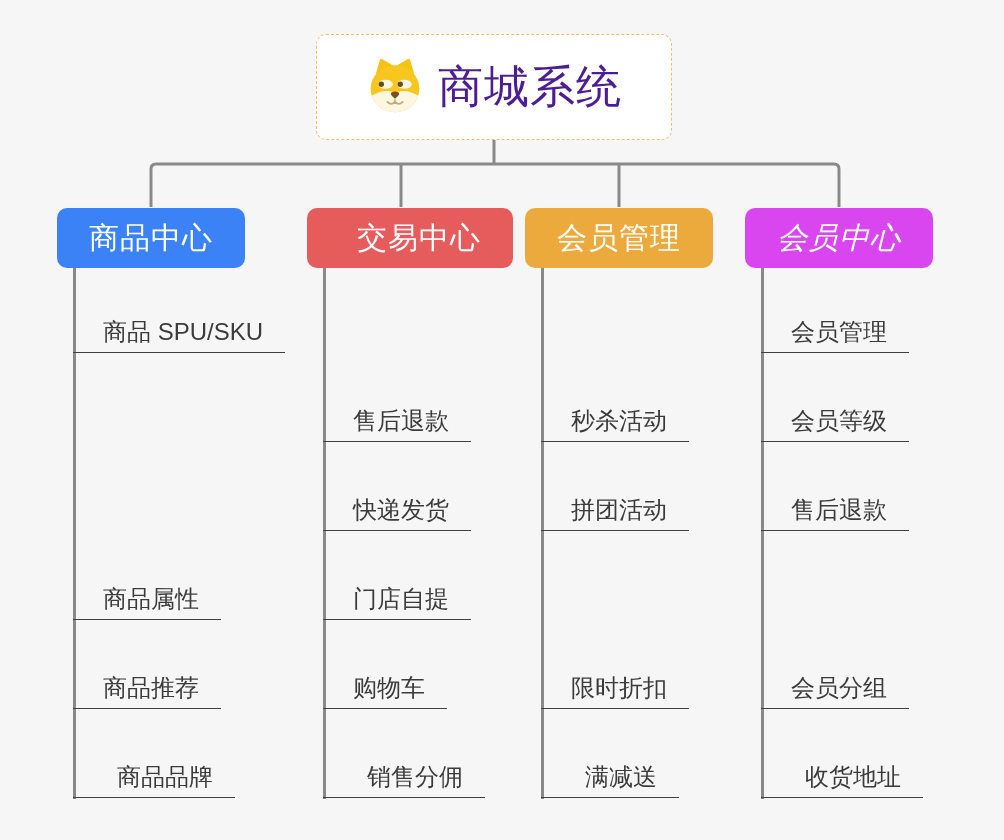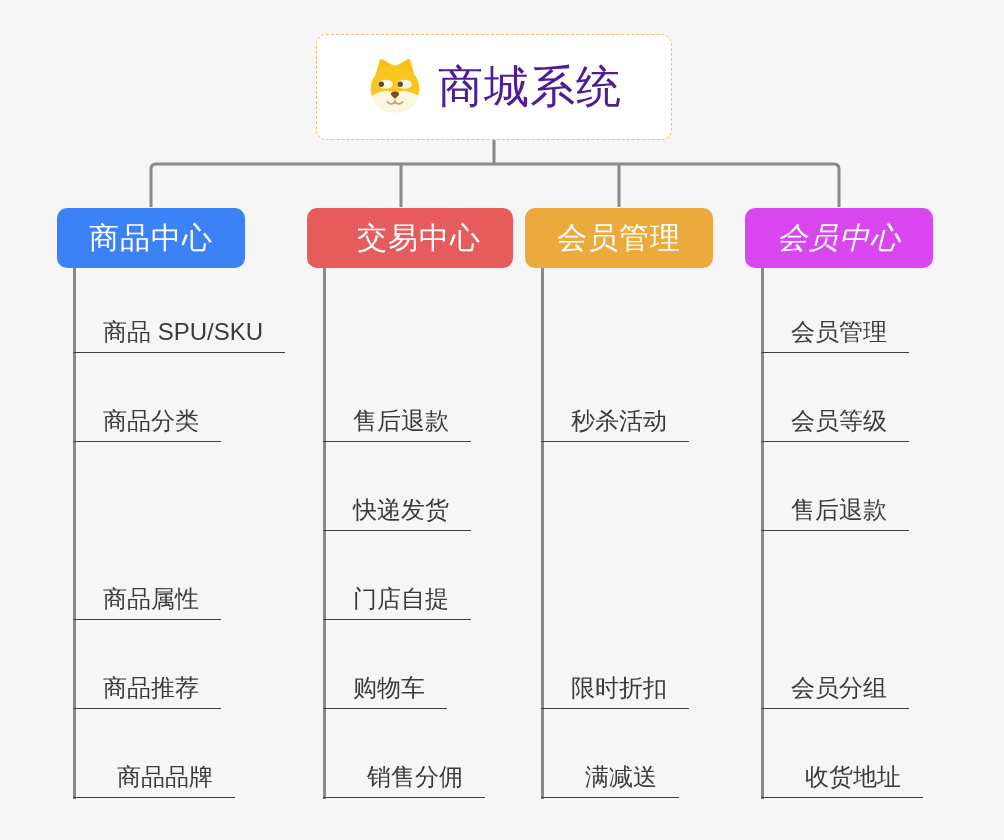--- a/index.html
+++ b/index.html
@@ -103,32 +103,32 @@
   <div class="branch b4" style="background-color: #d946ef; font-style: italic;">
     <span>会员中心</span>
   </div>
 
   <div class="vline v1" style="background-color: rgb(137, 137, 137);"></div>
   <div class="vline v2" style="background-color: rgb(137, 137, 137);"></div>
   <div class="vline v3" style="background-color: rgb(137, 137, 137);"></div>
   <div class="vline v4" style="background-color: rgb(137, 137, 137);"></div>
 
   <div class="item c1 r1">商品 SPU/SKU</div>
-  <div class="item c1 r2">商品分类</div>
   <div class="item c1 r4">商品属性</div>
   <div class="item c1 r5">商品推荐</div>
   <div class="item c1 r6">商品品牌</div>
 
   <div class="item c2 r2">售后退款</div>
   <div class="item c2 r3">快递发货</div>
   <div class="item c2 r4">门店自提</div>
   <div class="item c2 r5">购物车</div>
   <div class="item c2 r6">销售分佣</div>
 
   <div class="item c3 r2">秒杀活动</div>
+  <div class="item c3 r3">拼团活动</div>
   <div class="item c3 r5">限时折扣</div>
   <div class="item c3 r6">满减送</div>
 
   <div class="item c4 r1">会员管理</div>
   <div class="item c4 r2">会员等级</div>
   <div class="item c4 r3">售后退款</div>
   <div class="item c4 r5">会员分组</div>
   <div class="item c4 r6">收货地址</div>
 
 </div>

